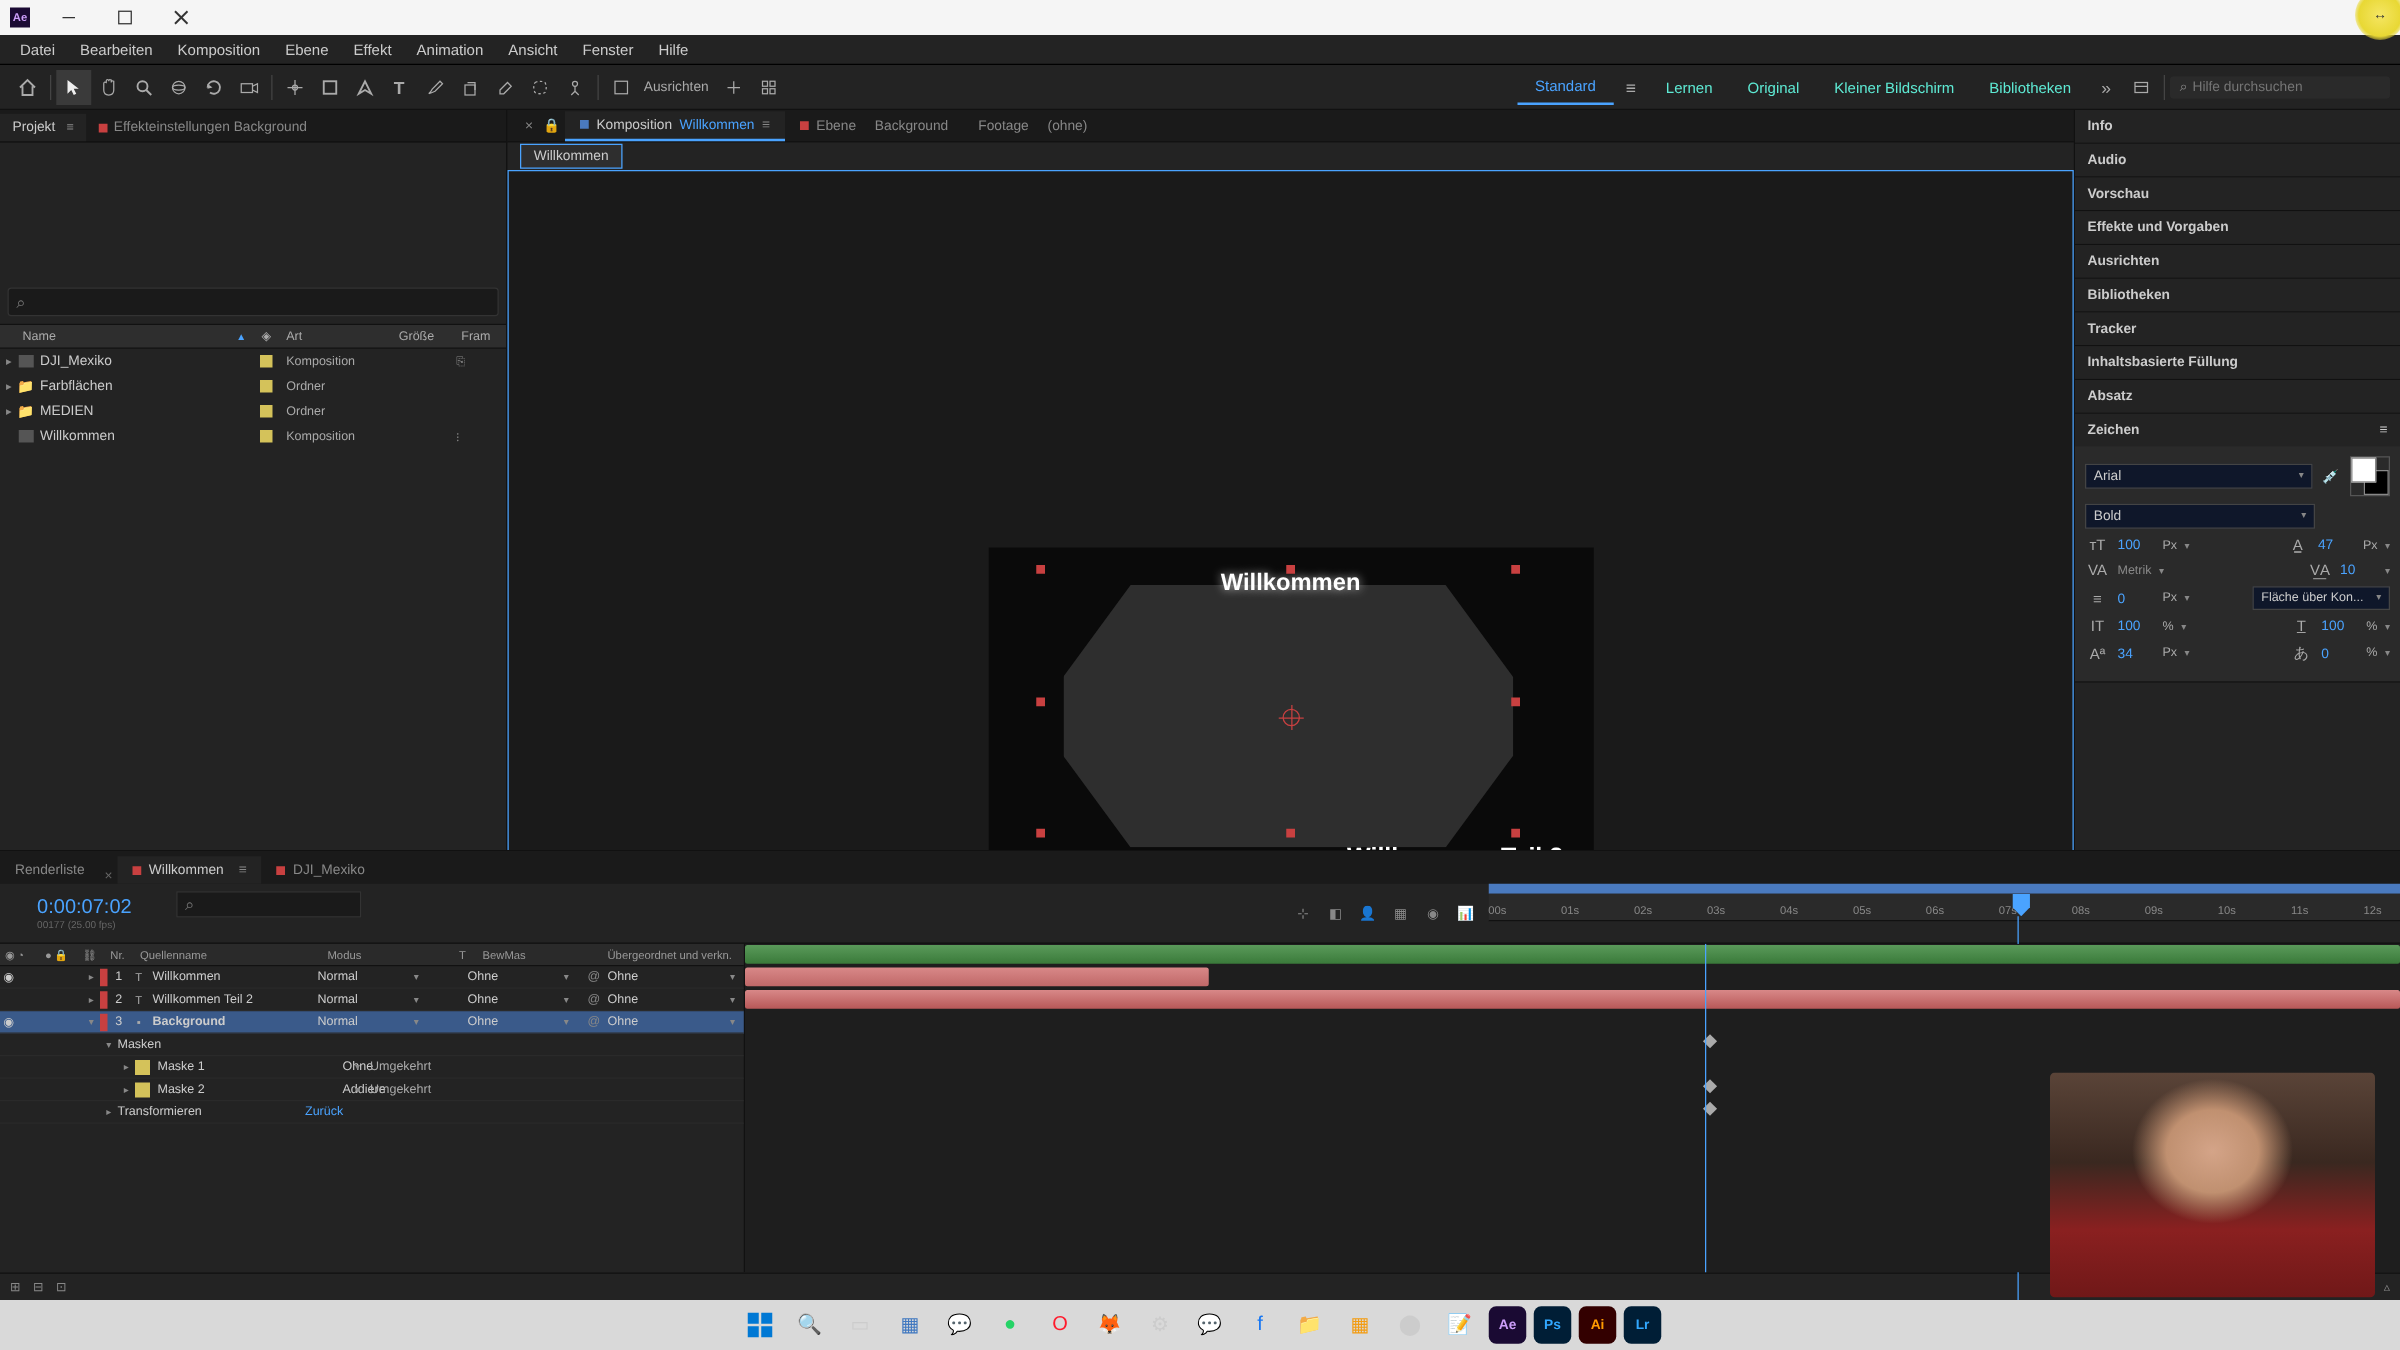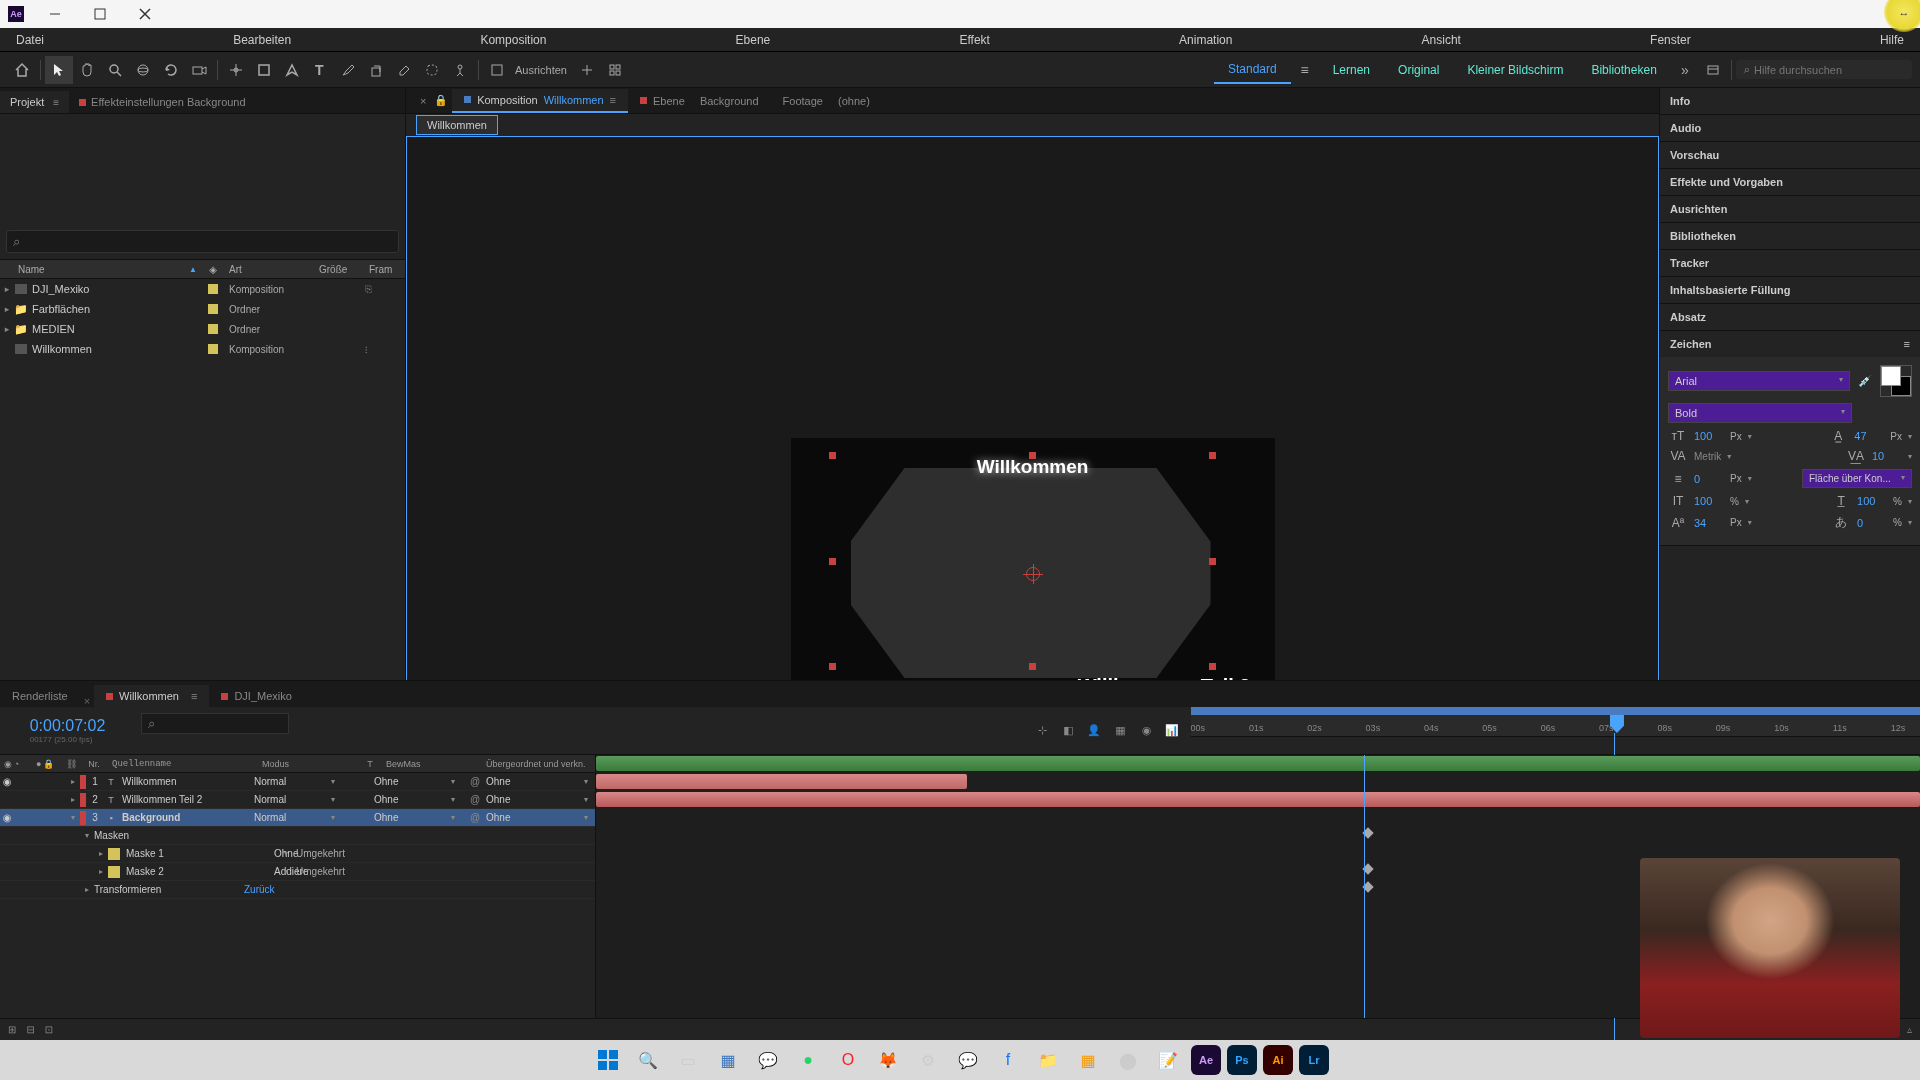--- a/index.html
+++ b/index.html
@@ -5,21 +5,21 @@
 * { margin: 0; padding: 0; box-sizing: border-box; font-family: 'Segoe UI', Arial, sans-serif; user-select: none; }
 body { background: #1e1e1e; color: #ccc; font-size: 11px; overflow: hidden; width: 1920px; height: 1080px; }
 
 
 .titlebar { height: 28px; background: #f5f5f5; display: flex; align-items: center; padding: 0 8px; color: #333; }
 .titlebar .app-icon { width: 16px; height: 16px; background: #1a0a33; margin-right: 8px; display: flex; align-items: center; justify-content: center; color: #cb9df9; font-size: 9px; font-weight: bold; }
 .titlebar .title { flex: 1; font-size: 12px; }
 .titlebar .win-btn { width: 45px; height: 28px; display: flex; align-items: center; justify-content: center; cursor: pointer; }
 
 
-.menubar { height: 24px; background: #232323; display: flex; align-items: center; padding: 0 6px; border-bottom: 1px solid #000; justify-content: space-between; }
+.menubar { height: 24px; background: #232323; display: flex; align-items: center; padding: 0 6px; border-bottom: 1px solid #000; }
 .menubar .menu-item { padding: 4px 10px; cursor: pointer; color: #ccc; font-size: 12px; }
 
 
 .toolbar { height: 36px; background: #232323; display: flex; align-items: center; padding: 0 8px; border-bottom: 1px solid #111; }
 .toolbar .tool { width: 28px; height: 28px; display: flex; align-items: center; justify-content: center; cursor: pointer; color: #aaa; font-size: 14px; }
 .toolbar .tool.active { background: #3a3a3a; color: #fff; }
 .toolbar .sep { width: 1px; height: 20px; background: #444; margin: 0 4px; }
 .toolbar .workspace { padding: 6px 14px; cursor: pointer; color: #5eead4; font-size: 12px; }
 .toolbar .workspace.active { color: #4aa3ff; border-bottom: 2px solid #4aa3ff; }
 .toolbar .spacer { flex: 1; }
@@ -85,21 +85,21 @@
 .viewer-footer { height: 28px; background: #232323; display: flex; align-items: center; padding: 0 8px; gap: 10px; font-size: 10px; color: #aaa; border-top: 1px solid #111; }
 .vf-item { cursor: pointer; display: flex; align-items: center; gap: 3px; }
 .vf-sel { background: #2a2a2a; padding: 2px 6px; border-radius: 2px; }
 .highlight-cursor { position: absolute; width: 40px; height: 40px; border-radius: 50%; background: radial-gradient(circle, #f5e663 0%, #e8d834 60%, transparent 80%); pointer-events: none; }
 
 
 .r-panel { border-bottom: 1px solid #111; }
 .r-panel-header { padding: 7px 10px; cursor: pointer; color: #ccc; font-size: 11px; background: #232323; font-weight: bold; }
 .char-panel { padding: 8px; background: #2a2a2a; }
 .char-row { display: flex; align-items: center; gap: 6px; margin-bottom: 6px; }
-.char-sel { flex: 1; background: #4c1d95; border: 1px solid #444; padding: 3px 6px; color: #ccc; font-size: 11px; cursor: pointer; display: flex; justify-content: space-between; }
+.char-sel { flex: 1; background: #0f172a; border: 1px solid #444; padding: 3px 6px; color: #ccc; font-size: 11px; cursor: pointer; display: flex; justify-content: space-between; }
 .char-sel .arrow { color: #888; font-size: 8px; }
 .eyedrop { width: 18px; height: 18px; cursor: pointer; display:flex; align-items:center; justify-content:center; color:#ccc; }
 .color-sw { width: 32px; height: 32px; border: 1px solid #555; cursor: pointer; position: relative; }
 .color-sw .fg { position: absolute; width: 20px; height: 20px; background: #fff; border: 1px solid #888; top: 0; left: 0; }
 .color-sw .bg { position: absolute; width: 20px; height: 20px; background: #000; border: 1px solid #888; bottom: 0; right: 0; }
 .char-val { color: #4aa3ff; cursor: ew-resize; min-width: 30px; }
 .char-unit { color: #aaa; font-size: 10px; }
 .char-ic { width: 20px; color: #aaa; font-size: 12px; display:flex; align-items:center; justify-content:center; }
 .char-drop { color: #888; font-size: 8px; cursor:pointer; }
 
@@ -122,21 +122,21 @@
 .playhead { position: absolute; top: 0; width: 14px; height: 18px; background: #4aa3ff; clip-path: polygon(0 0, 100% 0, 100% 60%, 50% 100%, 0 60%); }
 .playhead-line { position: absolute; width: 1px; background: #4aa3ff; top: 18px; bottom: -400px; }
 
 .tl-body { flex: 1; display: flex; overflow: hidden; }
 .tl-left { width: 596px; border-right: 1px solid #111; }
 .tl-right { flex: 1; position: relative; background: #1e1e1e; }
 .tl-colheader { height: 18px; display: flex; background: #2a2a2a; font-size: 9px; color: #999; align-items: center; border-bottom: 1px solid #111; }
 .col-eye { width: 36px; }
 .col-lock { width: 30px; }
 .col-nr { width: 28px; text-align: center; }
-.col-src { width: 150px; padding-left: 4px; font-family: Liberation Mono, monospace; }
+.col-src { width: 150px; padding-left: 4px; }
 .col-mode { width: 100px; padding-left: 4px; }
 .col-t { width: 24px; text-align:center; }
 .col-trk { width: 100px; padding-left: 4px; }
 .col-parent { flex: 1; padding-left: 4px; }
 
 .layer-row { height: 18px; display: flex; align-items: center; font-size: 10px; color: #ccc; border-bottom: 1px solid #2a2a2a; }
 .layer-row.selected { background: #3a5a8a; }
 .lr-eye { width: 14px; text-align: center; cursor:pointer; }
 .lr-solo { width: 10px; }
 .lr-ball { width: 12px; }

